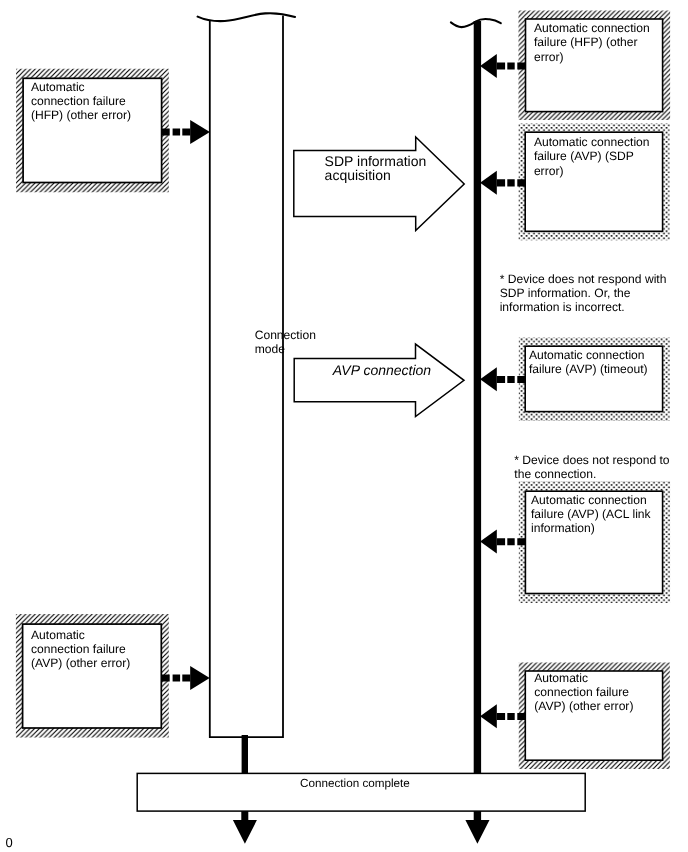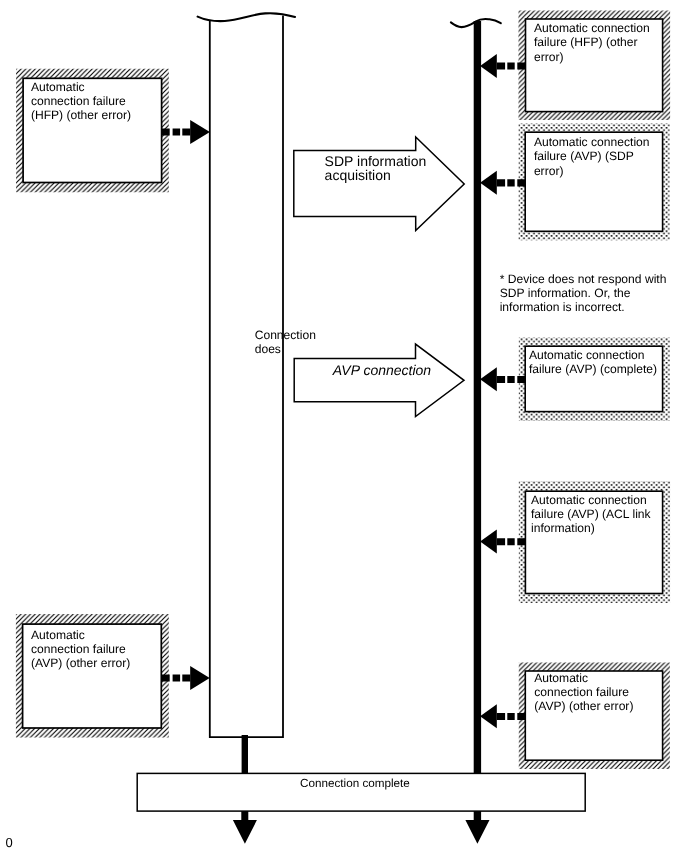--- a/index.html
+++ b/index.html
@@ -111,38 +111,39 @@
     <path d="M496.8,538.2 h8.3 v7.1 h-8.3 z M507.3,538.2 h7.4 v7.1 h-7.4 z M517.3,538.2 h8.2 v7.1 h-8.2 z" fill="#000"></path>
     <path d="M496.8,529.6 L480.1,541.6 L496.8,553.6 z" fill="#000"></path>
   </g>
   <g>
     <path d="M496.8,712.9 h8.3 v7.1 h-8.3 z M507.3,712.9 h7.4 v7.1 h-7.4 z M517.3,712.9 h8.2 v7.1 h-8.2 z" fill="#000"></path>
     <path d="M496.8,704.3 L480.1,716.3 L496.8,728.3 z" fill="#000"></path>
   </g>
 
 </svg>
 
-<div class="txt lifeline-label" style="left:213.7px;top:329.2px;line-height:13.8px;"><span class="ln">Connection</span><span class="ln">does</span></div>
+<div class="txt lifeline-label" style="left:213.7px;top:329.2px;line-height:13.8px;"><span class="ln">Connection</span><span class="ln">mode</span></div>
 
 <div class="txt arrow-label" style="left:324.6px;top:155.3px;line-height:13.6px;"><span class="ln">SDP information</span><span class="ln">acquisition</span></div>
 
 <div class="txt arrow-label" style="left:332.8px;top:362.5px;line-height:14px;font-style:italic;"><span class="ln">AVP connection</span></div>
 
 <div class="txt box-label" style="left:30.9px;top:80.1px;line-height:14px;"><span class="ln">Automatic</span><span class="ln">connection failure</span><span class="ln">(HFP) (other error)</span></div>
 
 <div class="txt box-label" style="left:31px;top:627.5px;line-height:14px;"><span class="ln">Automatic</span><span class="ln">connection failure</span><span class="ln">(AVP) (other error)</span></div>
 
 <div class="txt box-label" style="left:534px;top:21.2px;line-height:14.15px;"><span class="ln">Automatic connection</span><span class="ln">failure (HFP) (other</span><span class="ln">error)</span></div>
 
 <div class="txt box-label" style="left:533.9px;top:135.2px;line-height:14.15px;"><span class="ln">Automatic connection</span><span class="ln">failure (AVP) (SDP</span><span class="ln">error)</span></div>
 
 <div class="txt note" style="left:499.7px;top:240.9px;line-height:13.85px;"><span class="ln">* Device does not respond with</span><span class="ln">SDP information. Or, the</span><span class="ln">information is incorrect.</span></div>
 
-<div class="txt box-label" style="left:528.9px;top:348.6px;line-height:13.9px;"><span class="ln">Automatic connection</span><span class="ln">failure (AVP) (complete)</span></div>
+<div class="txt box-label" style="left:528.9px;top:348.6px;line-height:13.9px;"><span class="ln">Automatic connection</span><span class="ln">failure (AVP) (timeout)</span></div>
 
+<div class="txt note" style="left:514.3px;top:421.2px;line-height:14.2px;"><span class="ln">* Device does not respond to</span><span class="ln">the connection.</span></div>
 
 <div class="txt box-label" style="left:531px;top:493.1px;line-height:14.1px;"><span class="ln">Automatic connection</span><span class="ln">failure (AVP) (ACL link</span><span class="ln">information)</span></div>
 
 
 <div class="txt box-label" style="left:534.2px;top:671.3px;line-height:14.05px;"><span class="ln">Automatic</span><span class="ln">connection failure</span><span class="ln">(AVP) (other error)</span></div>
 
 <div class="txt complete-label" style="left:300px;top:777.1px;">Connection complete</div>
 
 <div class="txt page-num" style="left:5.6px;top:836.2px;">0</div>
 </div>

